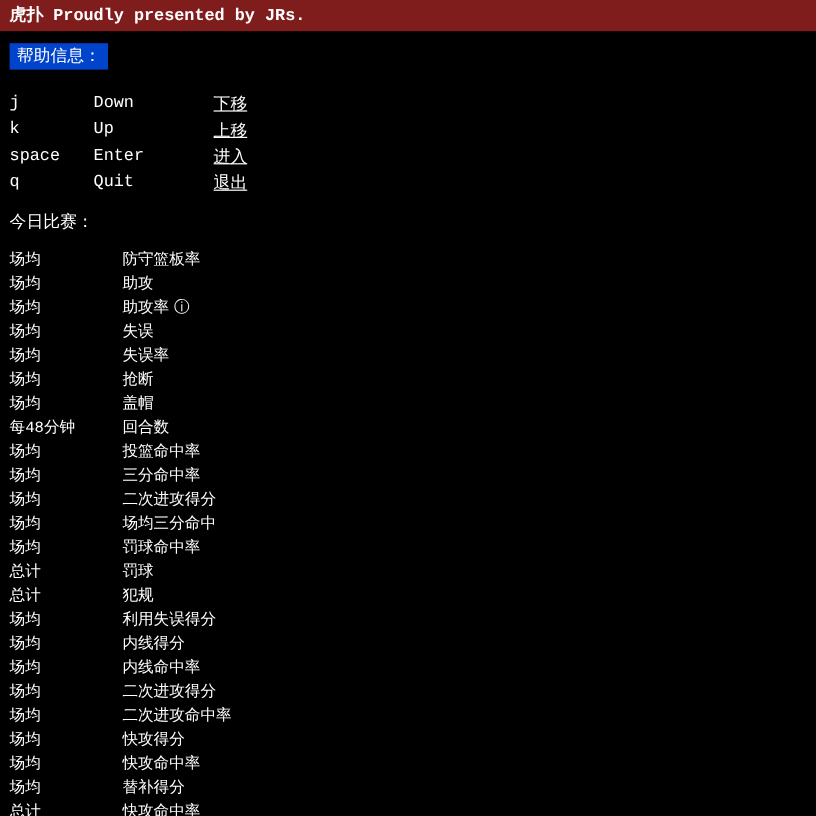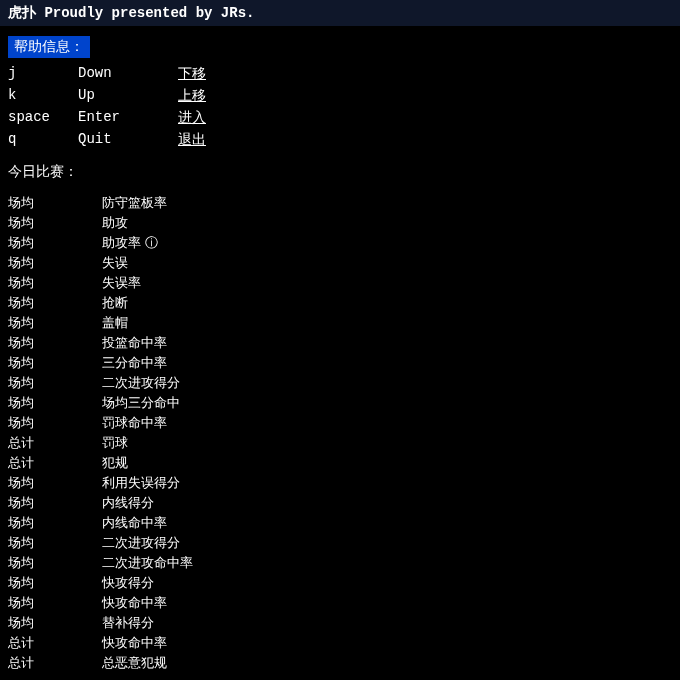--- a/index.html
+++ b/index.html
@@ -10,32 +10,32 @@
     body {
       background-color: #000000;
       color: #ffffff;
       font-family: 'Courier New', Courier, monospace;
       font-size: 14px;
       width: 680px;
       min-height: 680px;
       overflow-x: hidden;
     }
     .title-bar {
-      background-color: #0f172a;
+      background-color: #7f1d1d;
       color: #ffffff;
       padding: 4px 8px;
       font-size: 14px;
       font-weight: bold;
     }
     .help-header {
       background-color: #0044cc;
       color: #ffffff;
       padding: 2px 6px;
       display: inline-block;
-      margin: 10px 8px 1px 8px;
+      margin: 10px 8px 14px 8px;
       font-size: 14px;
     }
     .help-table {
       margin: 4px 8px 12px 8px;
     }
     .help-row {
       display: flex;
       gap: 0;
       padding: 2px 0;
     }
@@ -143,20 +143,24 @@
     </div>
     <div class="list-item">
       <span class="list-prefix">场均</span>
       <span class="list-name">抢断</span>
     </div>
     <div class="list-item">
       <span class="list-prefix">场均</span>
       <span class="list-name">盖帽</span>
     </div>
     <div class="list-item">
+      <span class="list-prefix">每48分钟</span>
+      <span class="list-name">回合数</span>
+    </div>
+    <div class="list-item">
       <span class="list-prefix">场均</span>
       <span class="list-name">投篮命中率</span>
     </div>
     <div class="list-item">
       <span class="list-prefix">场均</span>
       <span class="list-name">三分命中率</span>
     </div>
     <div class="list-item">
       <span class="list-prefix">场均</span>
       <span class="list-name">二次进攻得分</span>

